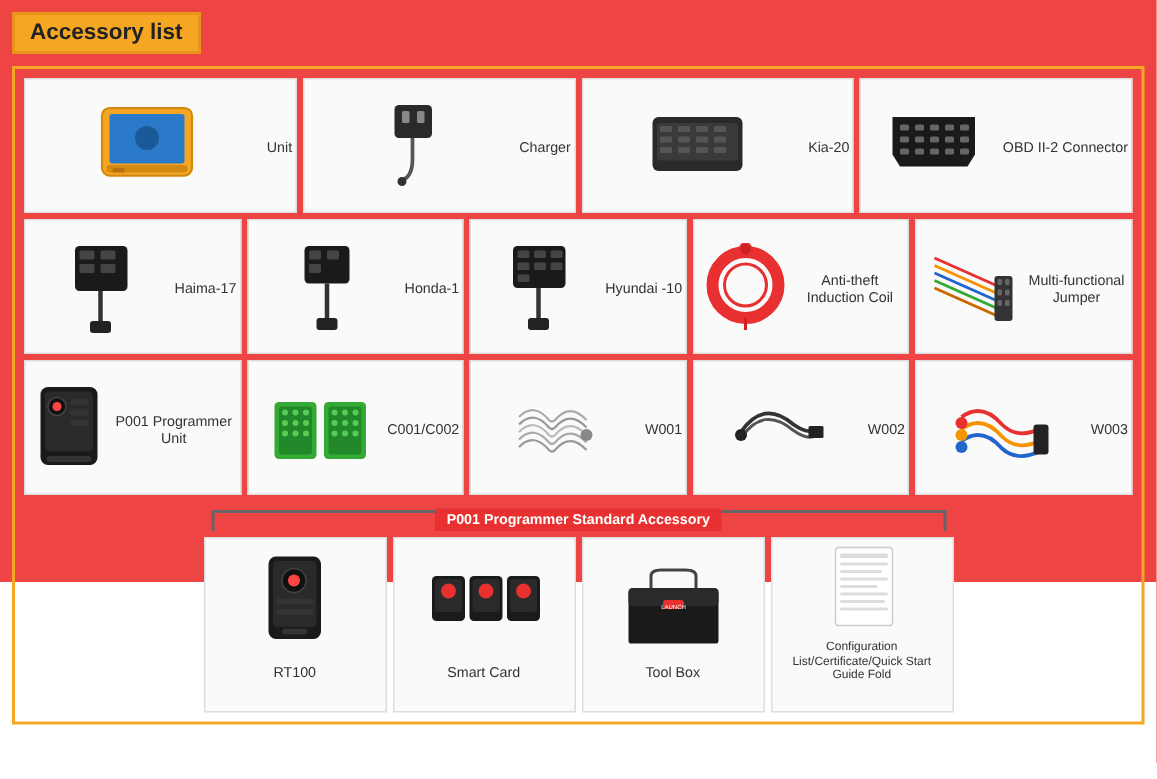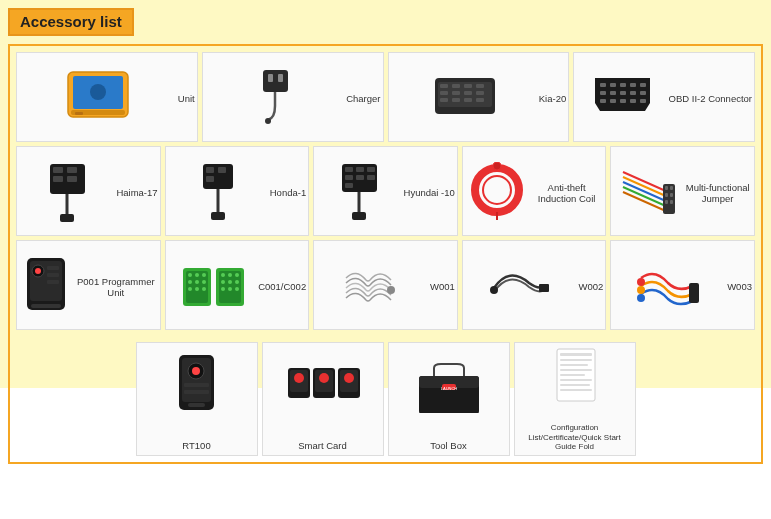--- a/index.html
+++ b/index.html
@@ -8,21 +8,21 @@
       height: 519px;
       font-family: Arial, sans-serif;
       background: #fff;
       overflow: hidden;
       position: relative;
     }
 
     .page-wrapper {
       width: 771px;
       height: 388px;
-      background: #fef9c3;
+      background: #ef4444;
       padding: 8px;
     }
 
     .title-bar {
       display: inline-block;
       background: #f5a623;
       border: 2px solid #e8951a;
       padding: 3px 10px;
       margin-bottom: 8px;
     }
@@ -99,24 +99,23 @@
       margin-top: 4px;
     }
 
     .bottom-item-cell {
       flex: 1;
       border: 1px solid #ddd;
       display: flex;
       flex-direction: column;
       align-items: center;
       justify-content: flex-end;
-      padding: 4px 2px 3px;
+      padding: 4px 2px 19px;
       min-height: 85px;
       background: #fafafa;
-      gap: 13px;
     }
   </style>
 </head>
 <body>
 
 <div class="page-wrapper">
   <div class="title-bar">
     <span>Accessory list</span>
   </div>
 
@@ -368,20 +367,25 @@
               <circle cx="8" cy="40" r="4" fill="#2266cc"></circle>
               <rect x="56" y="25" width="10" height="20" rx="2" fill="#222"></rect>
             </svg>
           </div>
           <div class="item-label">W003</div>
         </div>
       </div>
 
       <div class="bottom-section">
 
+        <div style="display:flex;align-items:flex-end;width:490px;height:16px;margin-bottom:0;">
+          <div style="flex:1;border-top:2px solid #666;border-left:2px solid #666;height:14px;"></div>
+          <div style="background:#e83030;color:#fff;font-size:9.5px;font-weight:bold;padding:2px 8px;white-space:nowrap;">P001 Programmer Standard Accessory</div>
+          <div style="flex:1;border-top:2px solid #666;border-right:2px solid #666;height:14px;"></div>
+        </div>
 
         <div class="bottom-items-row">
 
           <div class="bottom-item-cell">
             <div class="item-img">
               <svg width="45" height="65" viewBox="0 0 45 65">
                 <rect x="5" y="2" width="35" height="55" rx="5" fill="#1a1a1a"></rect>
                 <rect x="8" y="5" width="29" height="44" rx="3" fill="#2a2a2a"></rect>
                 <circle cx="22" cy="18" r="8" fill="#111" stroke="#444" stroke-width="1"></circle>
                 <circle cx="22" cy="18" r="4" fill="#ff4444"></circle>

